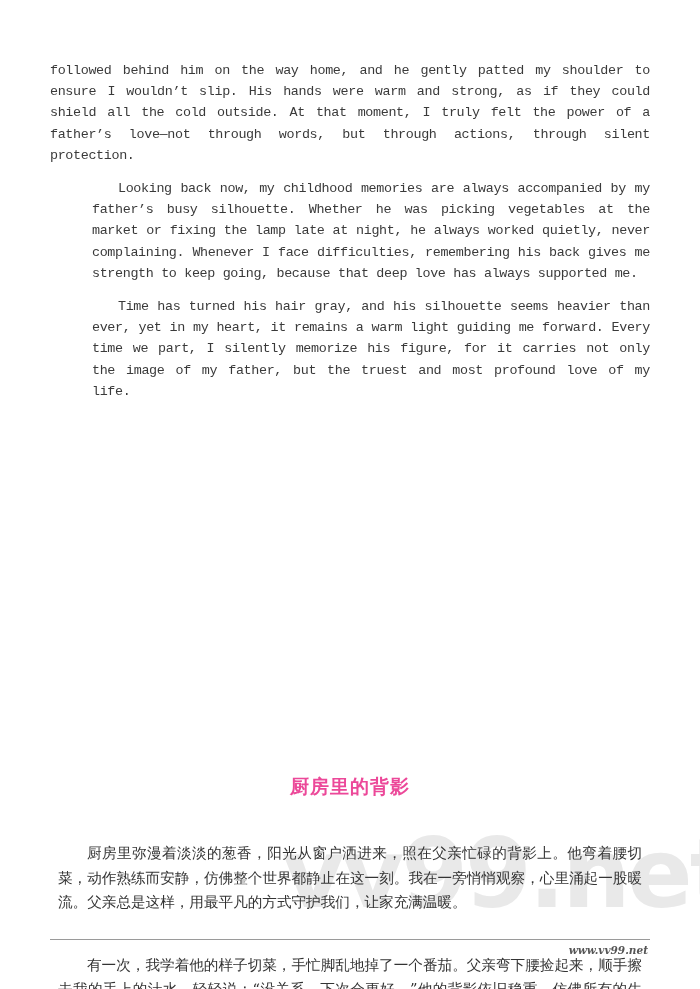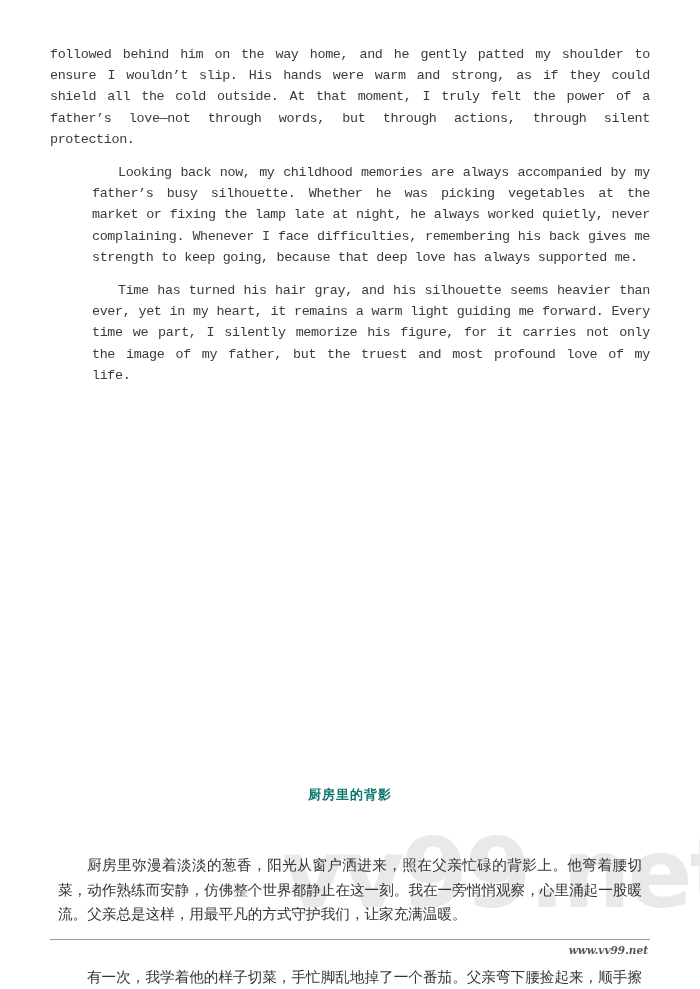--- a/index.html
+++ b/index.html
@@ -37,24 +37,24 @@
       margin: 8px;
       text-align: justify;
       color: #333333;
       text-indent: 29px;
     }
     .gap-en { height: 12px; }
     .gap-zh { height: 11px; }
     h2.zh-title {
       font-family: "DejaVu Sans", "Liberation Sans", sans-serif;
       font-weight: bold;
-      font-size: 13px;
+      font-size: 19px;
       text-align: center;
-      margin: 16px;
-      color: #0f766e;
+      margin: 4px;
+      color: #ec4899;
       letter-spacing: 1px;
     }
     .block { position: absolute; left: 50px; width: 600px; }
     .footer-rule {
       position: absolute;
       left: 50px;
       width: 600px;
       top: 939px;
       height: 0;
       border-top: 1.2px solid #9a9a9a;
@@ -85,21 +85,21 @@
     }
     .front { position: relative; z-index: 1; }
   </style>
 </head>
 <body>
 
 <div class="page">
 
   <div class="watermark">vv99.net</div>
 
-  <div class="block front" style="top:44px;">
+  <div class="block front" style="top:60px;">
     <p class="en">followed behind him on the way home, and he gently patted my shoulder to ensure I wouldn’t slip. His hands were warm and strong, as if they could shield all the cold outside. At that moment, I truly felt the power of a father’s love—not through words, but through actions, through silent protection.</p>
     <div class="gap-en"></div>
     <p class="en indent">Looking back now, my childhood memories are always accompanied by my father’s busy silhouette. Whether he was picking vegetables at the market or fixing the lamp late at night, he always worked quietly, never complaining. Whenever I face difficulties, remembering his back gives me strength to keep going, because that deep love has always supported me.</p>
     <div class="gap-en"></div>
     <p class="en indent">Time has turned his hair gray, and his silhouette seems heavier than ever, yet in my heart, it remains a warm light guiding me forward. Every time we part, I silently memorize his figure, for it carries not only the image of my father, but the truest and most profound love of my life.</p>
   </div>
 
   <div class="block front" style="top:428px;">
     <h2 class="zh-title">厨房里的背影</h2>
   </div>

